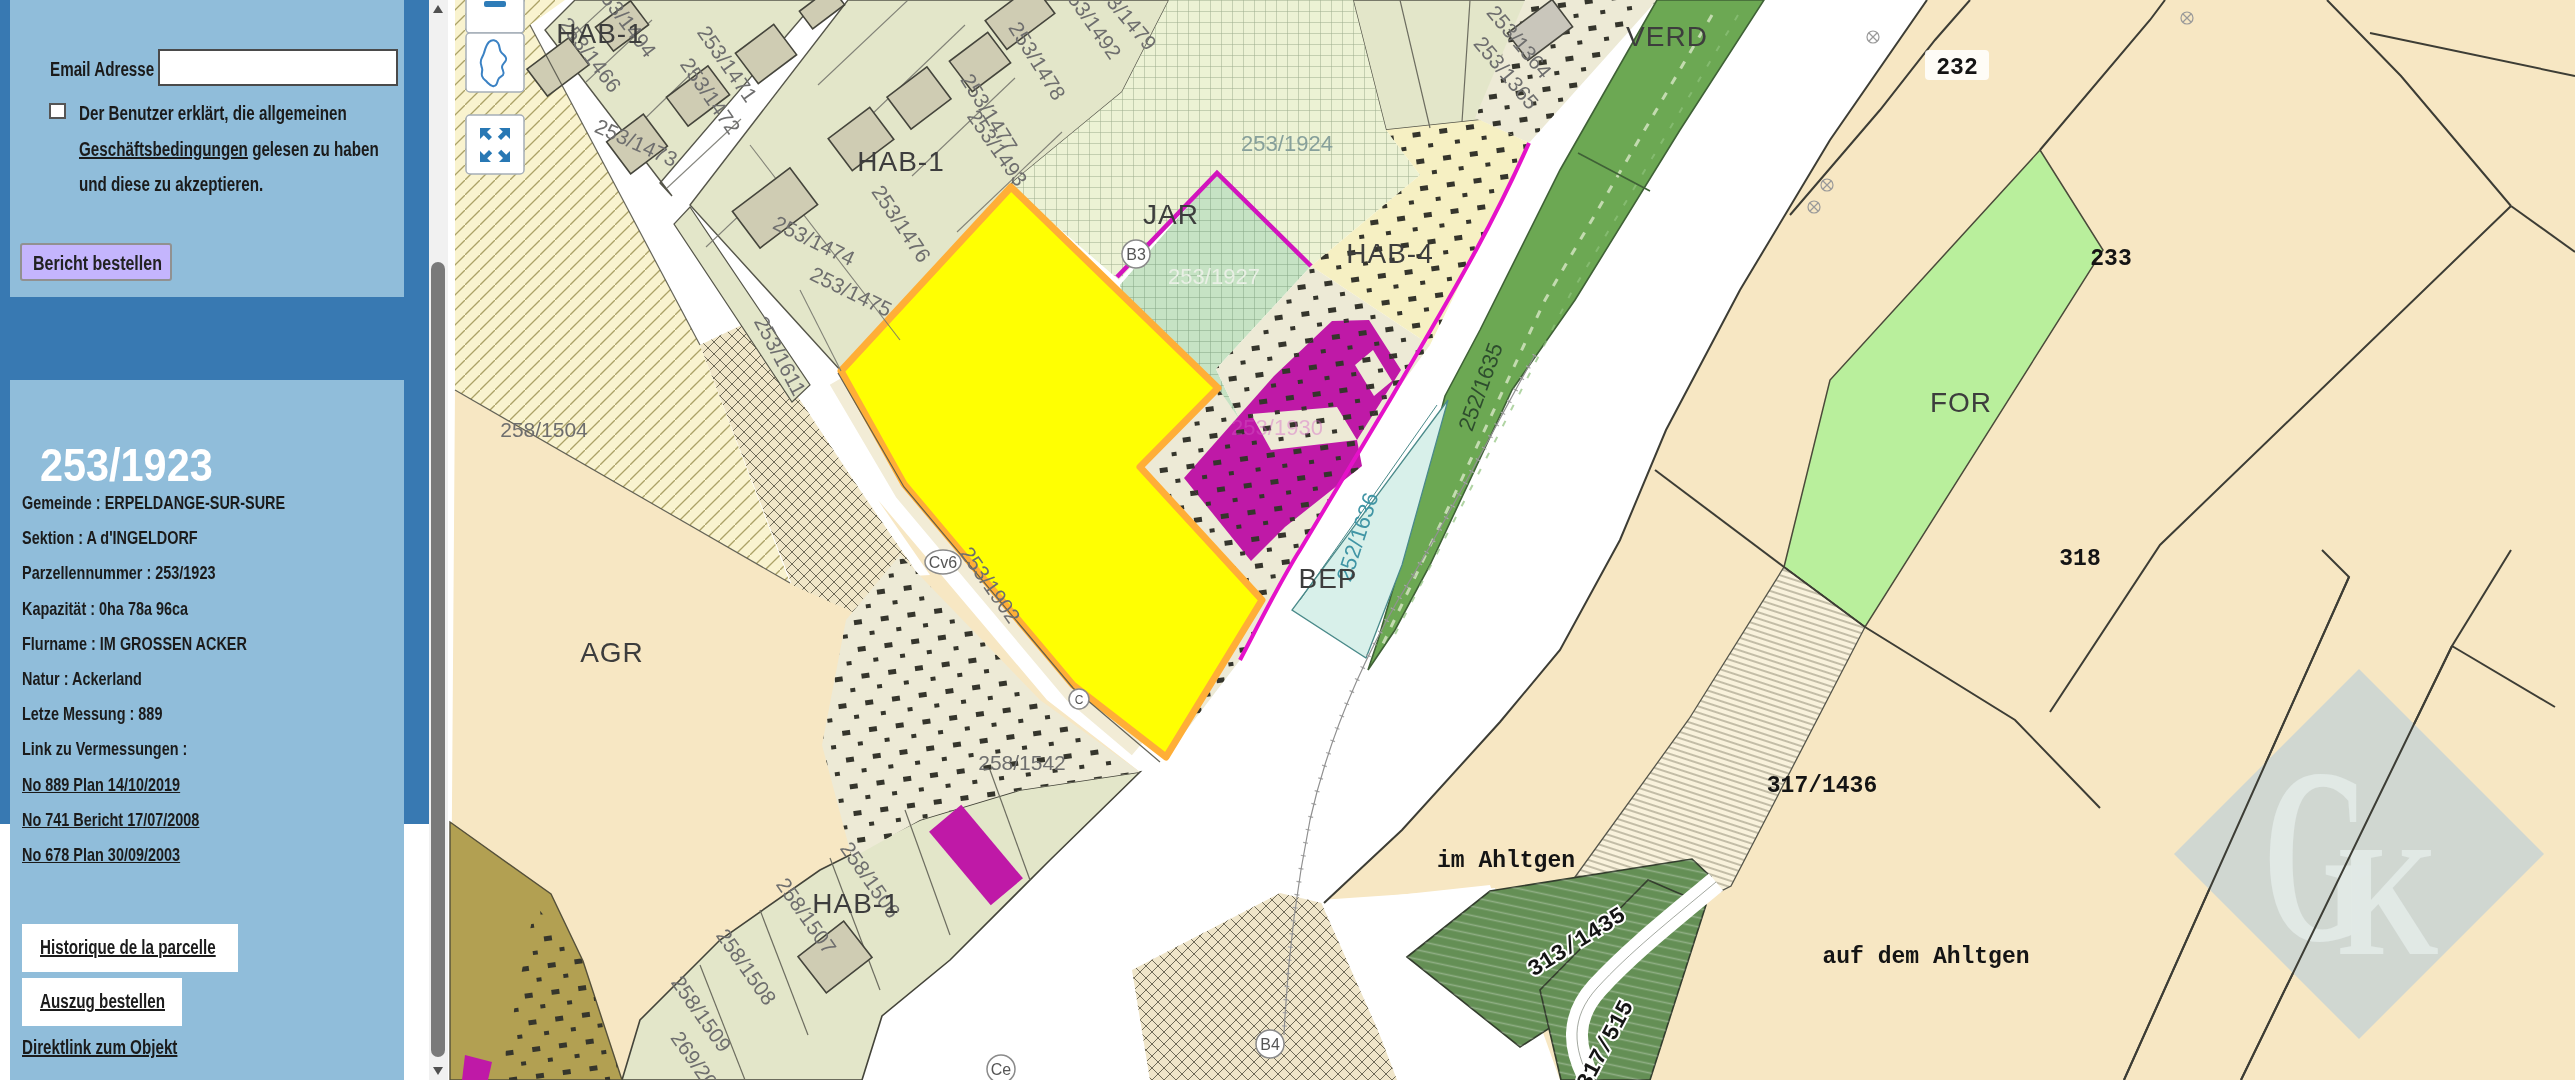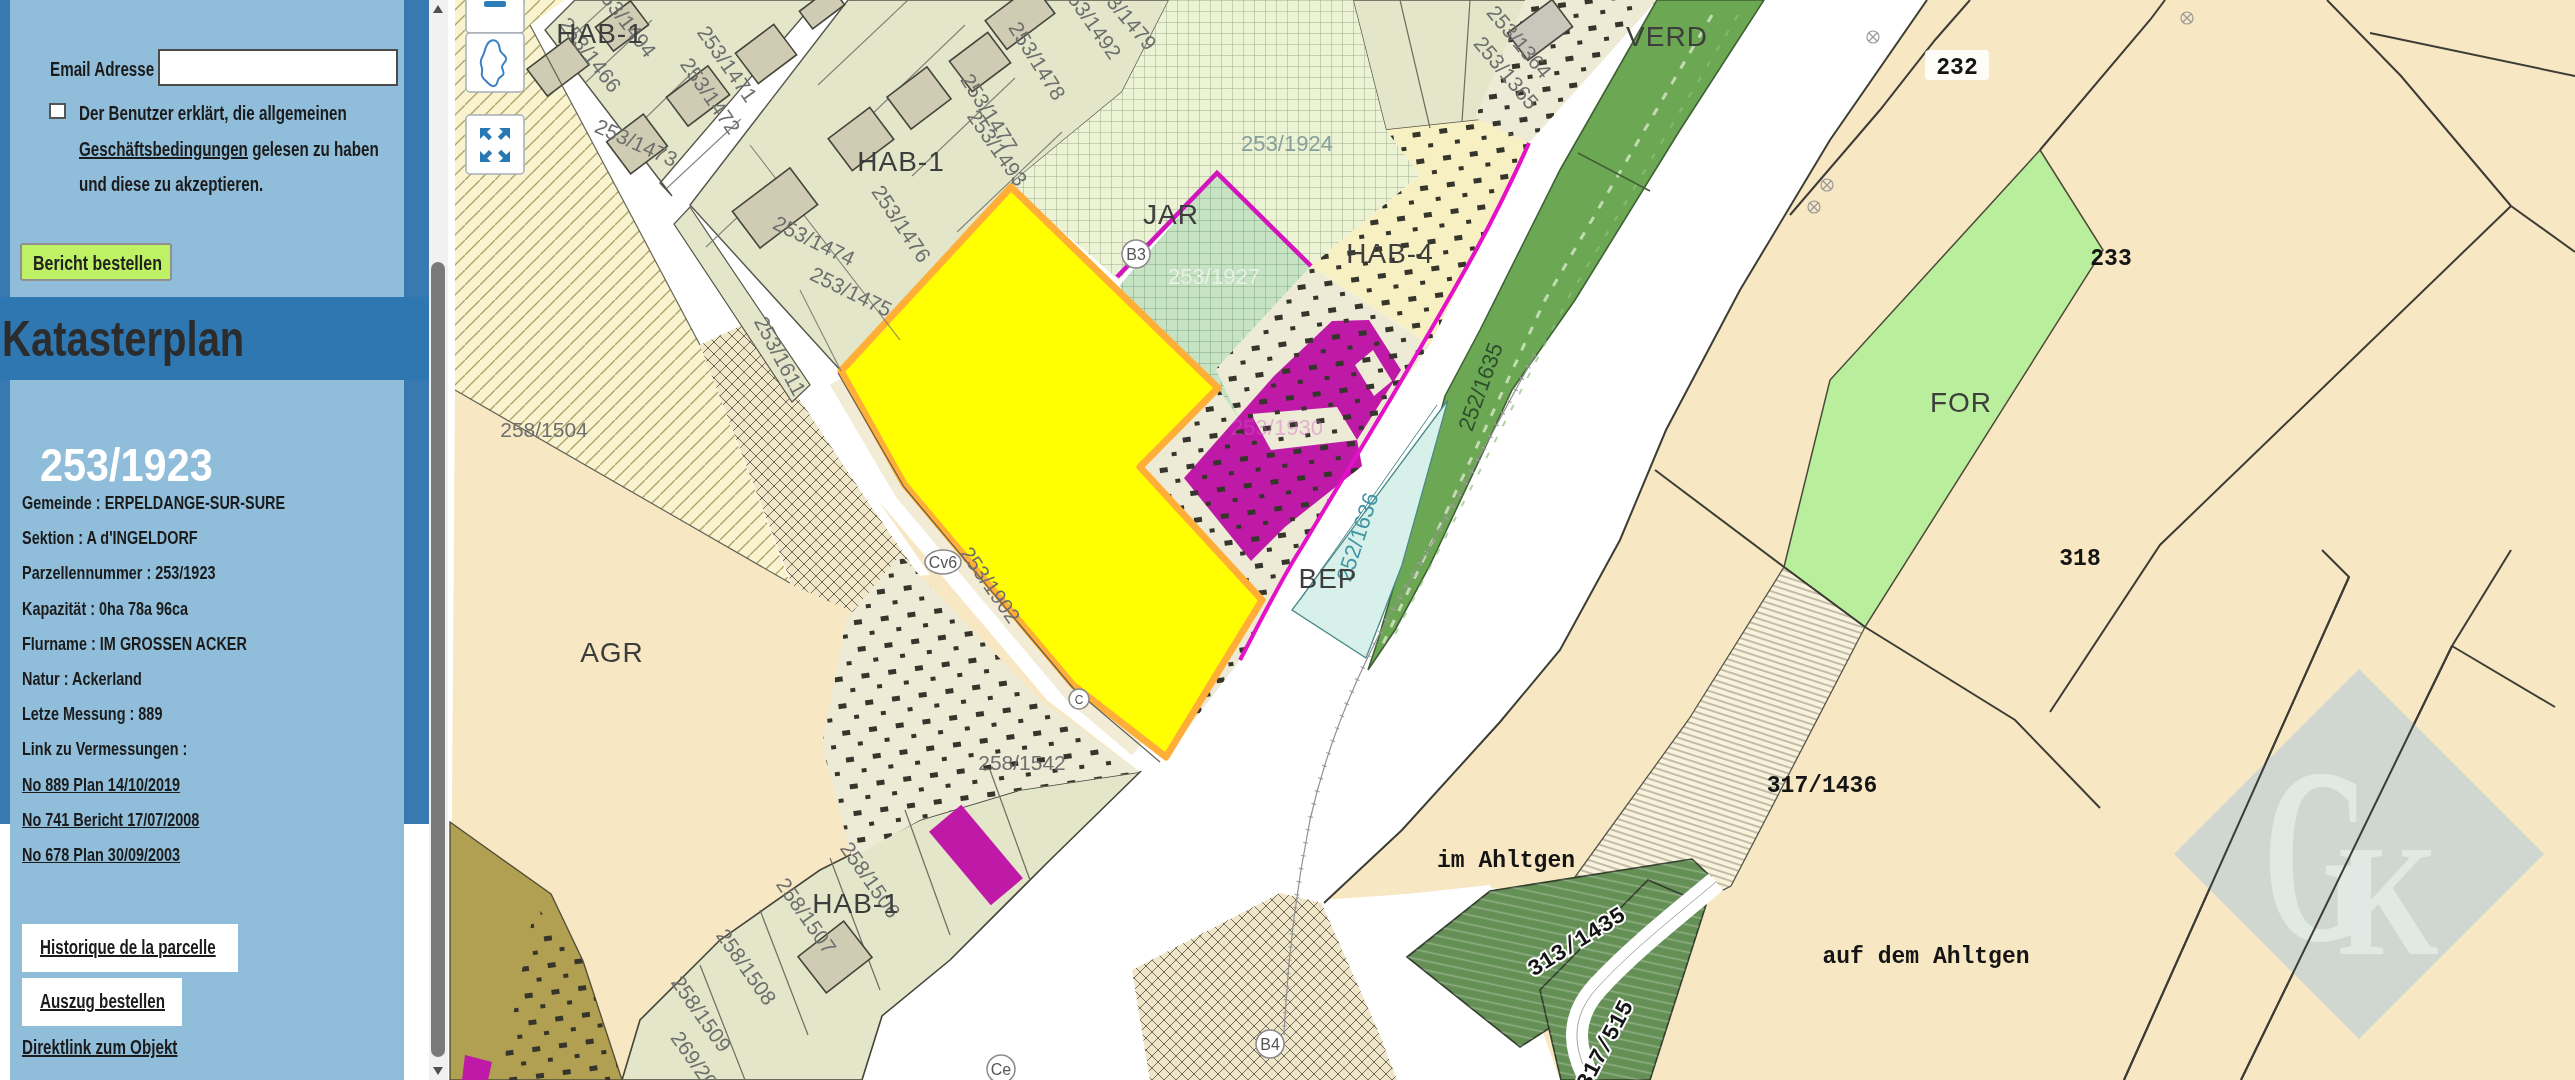--- a/index.html
+++ b/index.html
@@ -4,21 +4,21 @@
 #stage{position:absolute;left:0;top:0;width:2575px;height:1080px;}
 #sidebar{position:absolute;left:0;top:0;width:429px;height:824px;background:#3879b2;}
 .panel{position:absolute;left:10px;width:394px;background:#90bdda;}
 #p1{top:0;height:297px;}
 #band{position:absolute;left:0;top:297px;width:429px;height:83px;background:#2f77b0;}
 #band .t{position:absolute;left:2px;font-size:50px;font-weight:bold;color:#2c2c2c;display:inline-block;transform:scaleX(.8);transform-origin:left top;white-space:nowrap;}
 #p2{top:380px;height:700px;}
 .sb{color:#1b1b1b;font-weight:bold;position:absolute;white-space:nowrap;display:inline-block;transform:scaleX(.76);transform-origin:left top;}
 #email{position:absolute;left:158px;top:49px;width:240px;height:37px;background:#fff;border:2px solid #4a4a4a;box-sizing:border-box;}
 #cbx{position:absolute;left:49px;top:103px;width:17px;height:16px;background:#fff;border:2px solid #555;box-sizing:border-box;}
-#btn{position:absolute;left:20px;top:243px;width:152px;height:38px;background:#bef264;border:2px solid #919191;border-radius:3px;box-sizing:border-box;}
+#btn{position:absolute;left:20px;top:243px;width:152px;height:38px;background:#c4b5fd;border:2px solid #919191;border-radius:3px;box-sizing:border-box;}
 #btn span{position:absolute;left:11px;top:7px;font-size:20px;font-weight:bold;color:#222;display:inline-block;transform:scaleX(.8);transform-origin:left top;white-space:nowrap;}
 .wbox{position:absolute;background:#fff;}
 #num{position:absolute;left:40px;top:438px;font-size:46px;font-weight:bold;color:#fff;display:inline-block;transform:scaleX(.9);transform-origin:left top;}
 #scrollbar{position:absolute;left:429px;top:0;width:19px;height:1080px;background:#f1f1f1;}
 #thumb{position:absolute;left:2px;top:262px;width:14px;height:795px;background:#7a7a7a;border-radius:7px;}
 .arr{position:absolute;left:4px;width:0;height:0;border-left:5px solid transparent;border-right:5px solid transparent;}
 #map{position:absolute;left:448px;top:0;width:2127px;height:1080px;}
 .u{text-decoration:underline;}
 </style></head>
 <body>
@@ -369,23 +369,20 @@
 <div id="cbx"></div>
 
 <span class="sb" style="left:79px;top:102px;font-size:20px;">Der Benutzer erklärt, die allgemeinen</span>
 <span class="sb" style="left:79px;top:138px;font-size:20px;"><span class="u">Geschäftsbedingungen</span> gelesen zu haben</span>
 <span class="sb" style="left:79px;top:173px;font-size:20px;">und diese zu akzeptieren.</span>
 
 <div id="btn">
         <span>Bericht bestellen</span>
       </div>
 
-<div id="band">
-        <span class="t" style="top:13px;">Katasterplan</span>
-      </div>
 
 <div class="panel" id="p2"></div>
 
 <div id="num">253/1923</div>
 
 <span class="sb" style="left:22px;top:492px;font-size:19px;">Gemeinde : ERPELDANGE-SUR-SURE</span>
 <span class="sb" style="left:22px;top:527px;font-size:19px;">Sektion : A d'INGELDORF</span>
 <span class="sb" style="left:22px;top:562px;font-size:19px;">Parzellennummer : 253/1923</span>
 <span class="sb" style="left:22px;top:598px;font-size:19px;">Kapazität : 0ha 78a 96ca</span>
 <span class="sb" style="left:22px;top:633px;font-size:19px;">Flurname : IM GROSSEN ACKER</span>

